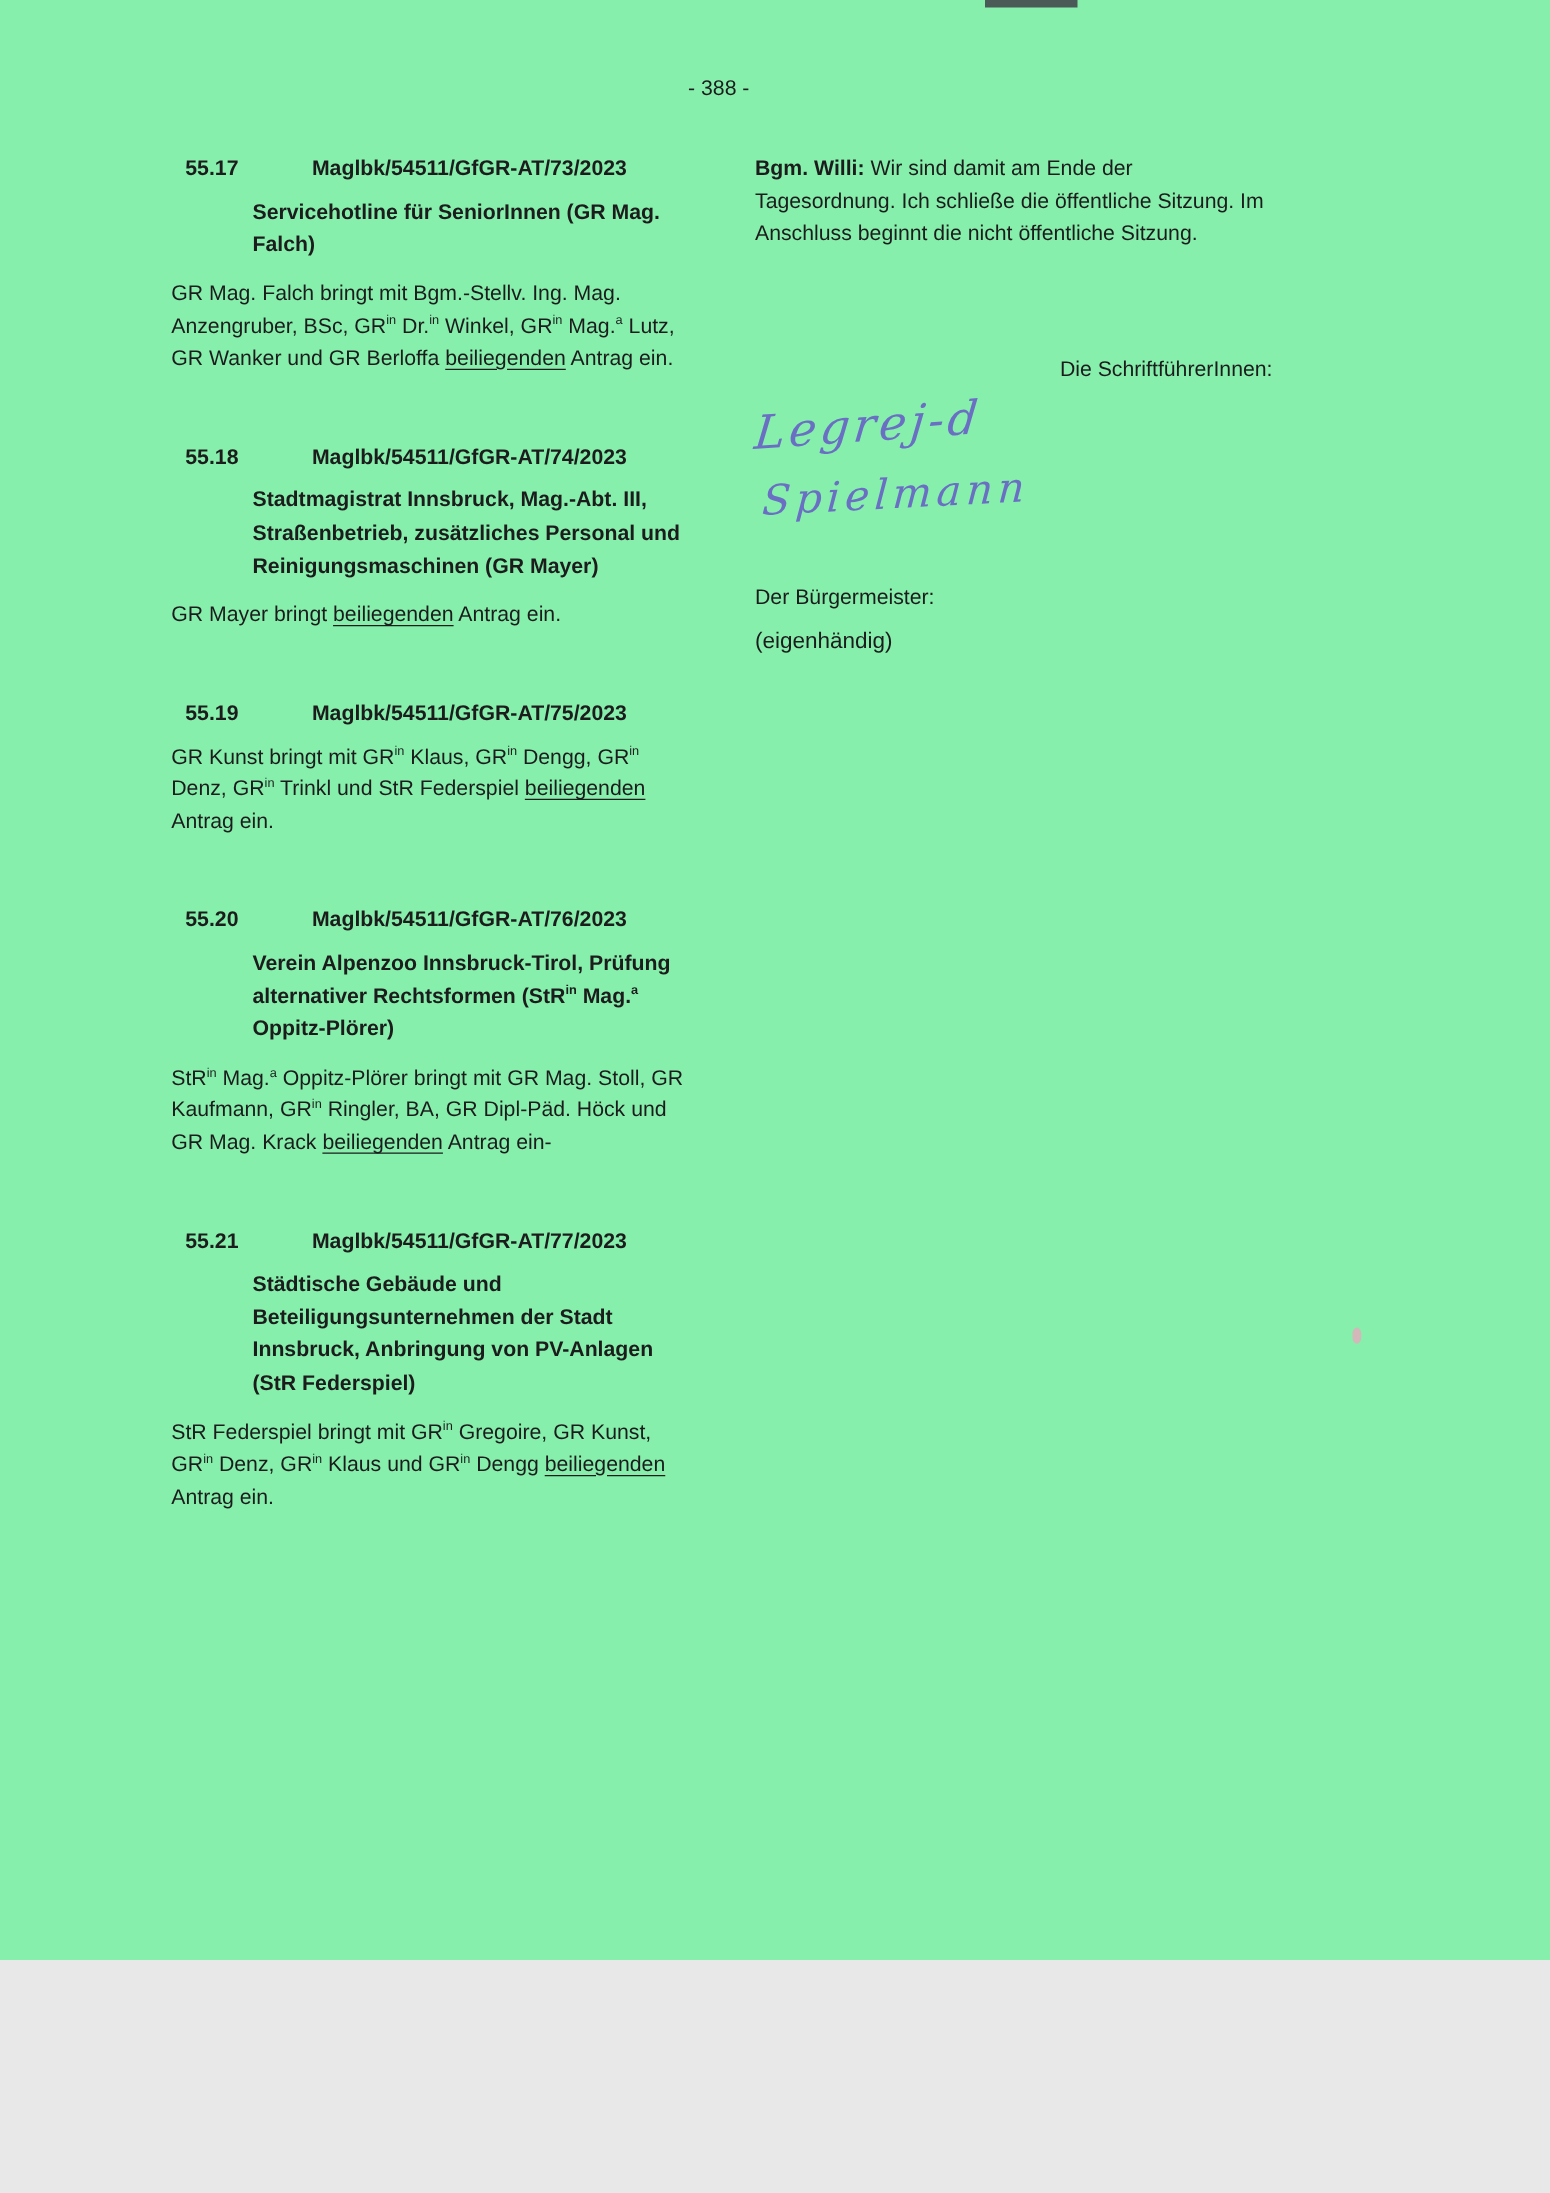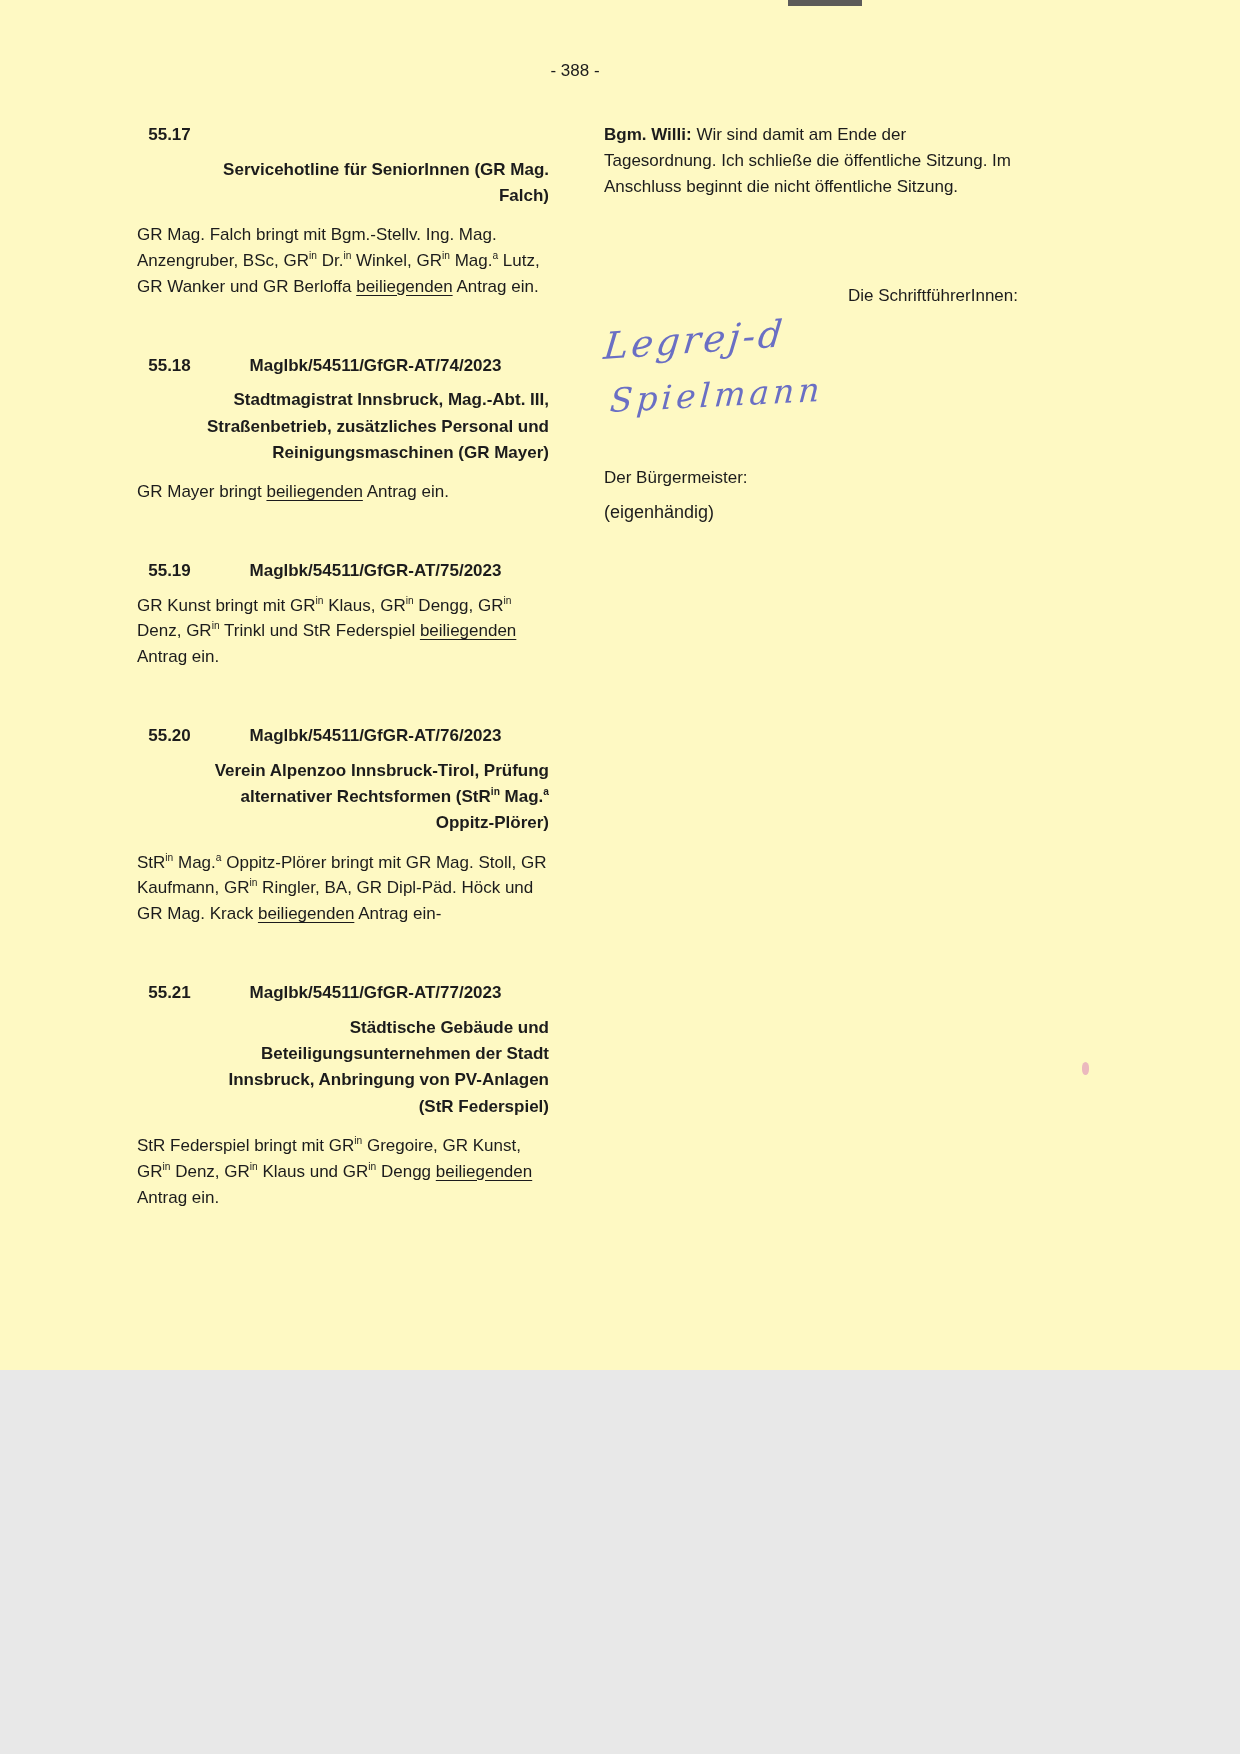--- a/index.html
+++ b/index.html
@@ -1,22 +1,22 @@
 <!DOCTYPE html>
 <html lang="de"><head>
 <meta charset="utf-8">
 <style>
   * { margin: 0; padding: 0; box-sizing: border-box; }
   html, body { background: #e8e8e8; }
   .page {
     position: relative;
     width: 1240px;
-    height: 1370px;
+    height: 1568px;
     margin: 0 auto;
-    background: #fef9c3;
+    background: #86efac;
     font-family: "Liberation Sans", sans-serif;
     color: var(--ink, #1c1c1c);
     font-size: 17px;
     line-height: 1.5;
     overflow: hidden;
   }
 
   
   .page-number {
     position: absolute;
@@ -65,21 +65,20 @@
     text-align: center;
   }
   .agenda-number { flex: none; width: 65px; }
   .agenda-reference { flex: 1; }
   .agenda-title {
     font-size: 17px;
     font-weight: bold;
     padding-left: 65px;
     margin-bottom: 13px;
     line-height: 1.55;
-    text-align: right;
   }
   .agenda-body { line-height: 1.52; }
 
   sup {
     font-size: 0.6em;
     line-height: 0;
     vertical-align: super;
   }
   .u { text-decoration: underline; text-underline-offset: 3px; text-align: right; }
   .b { font-weight: bold; }
@@ -132,20 +131,21 @@
 
   <div class="artifact-top"></div>
   <div class="artifact-pink"></div>
 
   <div class="page-number">- 388 -</div>
 
   <div class="col-left" id="agenda-items">
   <section class="agenda-item">
     <div class="agenda-head">
       <span class="agenda-number">55.17</span>
+      <span class="agenda-reference">Maglbk/54511/GfGR-AT/73/2023</span>
     </div>
     <h3 class="agenda-title"><span>Servicehotline für SeniorInnen (GR Mag. Falch)</span></h3>
     <p class="agenda-body"><span>GR Mag. Falch bringt mit Bgm.-Stellv. Ing. Mag. Anzengruber, BSc, GR</span><sup>in</sup><span> Dr.</span><sup>in</sup><span> Winkel, GR</span><sup>in</sup><span> Mag.</span><sup>a</sup><span> Lutz, GR Wanker und GR Berloffa </span><span class="u">beiliegenden</span><span> Antrag ein.</span></p>
   </section>
 
   <section class="agenda-item">
     <div class="agenda-head">
       <span class="agenda-number">55.18</span>
       <span class="agenda-reference">Maglbk/54511/GfGR-AT/74/2023</span>
     </div>

